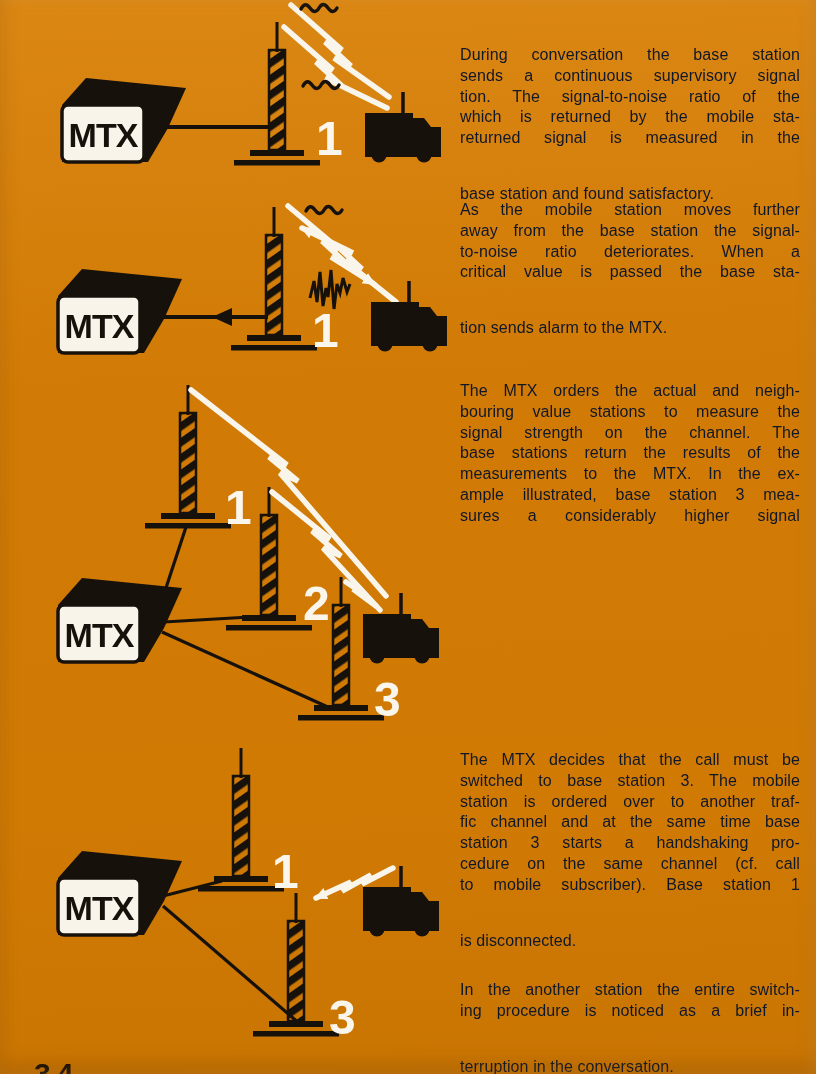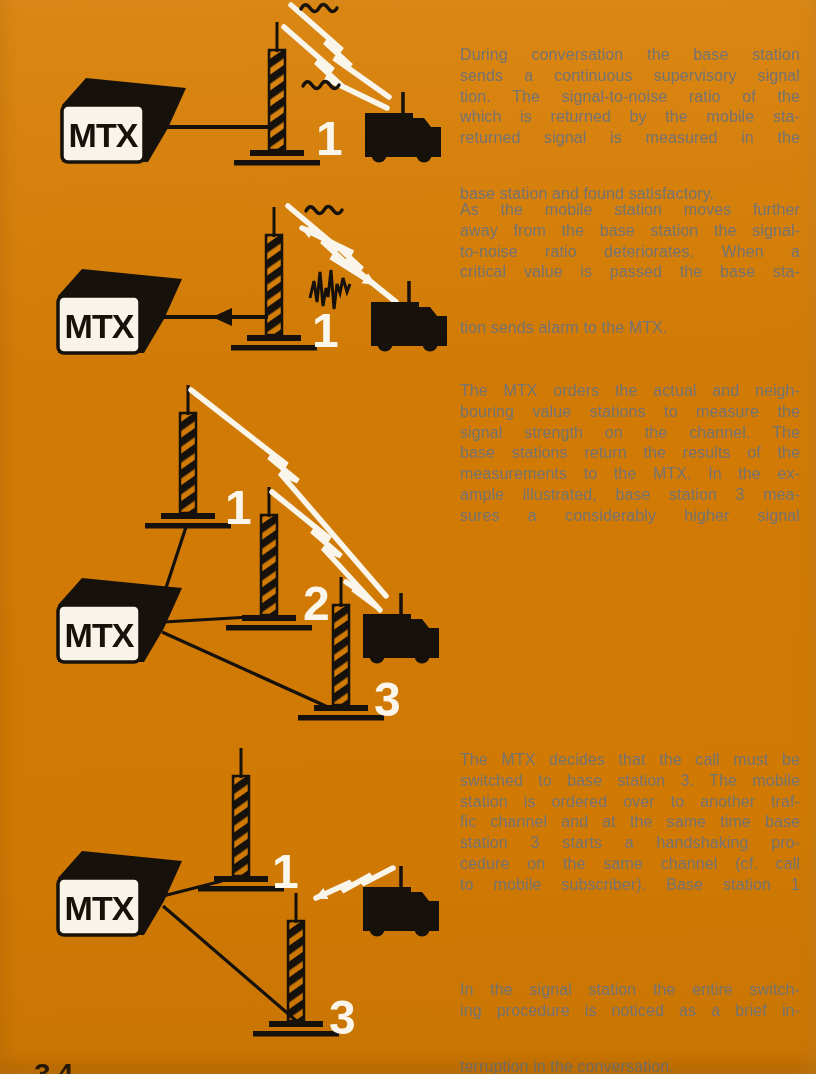--- a/index.html
+++ b/index.html
@@ -9,21 +9,21 @@
     font-family:"Liberation Sans",sans-serif;
   }
   .page{position:absolute;inset:0;}
   .page::after{ 
     content:"";position:absolute;inset:0;pointer-events:none;
     box-shadow:inset 0 -10px 18px rgba(95,52,0,.22), inset -5px 0 14px rgba(255,214,130,.14);
   }
   svg.canvas{position:absolute;left:0;top:0;}
   .para{
     position:absolute;left:460px;width:340px;
-    color:#737373;font-size:16px;line-height:20.8px;letter-spacing:.1px;
+    color:#0f172a;font-size:16px;line-height:20.8px;letter-spacing:.1px;
   }
   .jline{text-align:justify;text-align-last:justify;}
   .jline.last{text-align-last:auto;margin-top:35px;}
   .pagenum{
     position:absolute;left:34px;top:1059px;height:15px;width:70px;overflow:hidden;
     color:#181007;font-weight:700;font-size:30px;line-height:30px;letter-spacing:6px;
   }
   
   .blkline{stroke:#16110b;stroke-width:4;fill:none;}
   .thinline{stroke:#16110b;stroke-width:3.2;fill:none;}
@@ -161,21 +161,22 @@
       <div class="jline">sures a considerably higher signal</div>
     </div>
   <div class="para" style="top:750px">
       <div class="jline">The MTX decides that the call must be</div>
       <div class="jline">switched to base station 3. The mobile</div>
       <div class="jline">station is ordered over to another traf-</div>
       <div class="jline">fic channel and at the same time base</div>
       <div class="jline">station 3 starts a handshaking pro-</div>
       <div class="jline">cedure on the same channel (cf. call</div>
       <div class="jline">to mobile subscriber). Base station 1</div>
+      <div class="jline last">is disconnected.</div>
     </div>
   <div class="para" style="top:980px">
-      <div class="jline">In the signal station the entire switch-</div>
+      <div class="jline">In the another station the entire switch-</div>
       <div class="jline">ing procedure is noticed as a brief in-</div>
       <div class="jline last">terruption in the conversation.</div>
     </div>
 
   <div class="pagenum">34</div>
 </div>
 
 </body></html>

